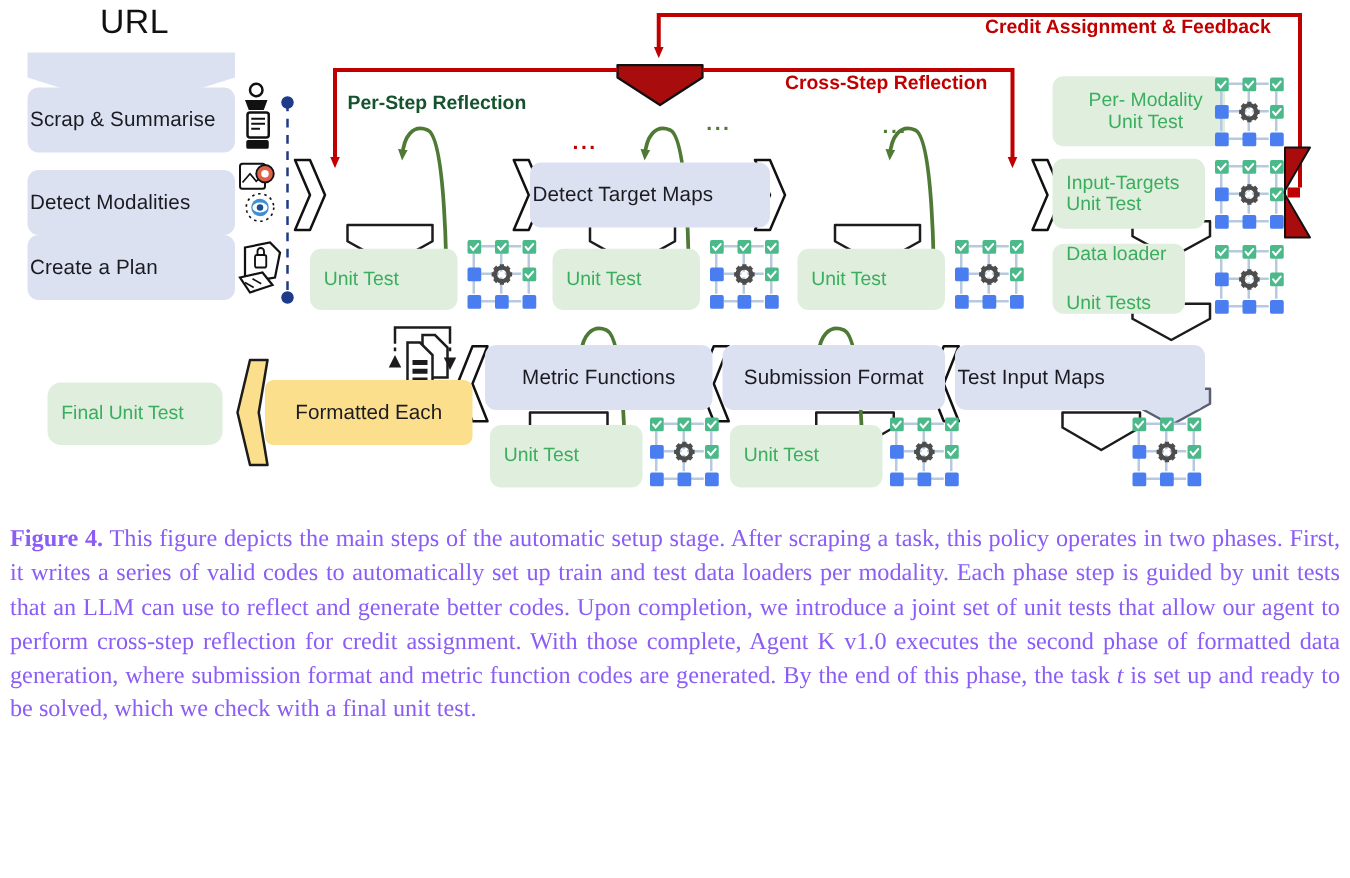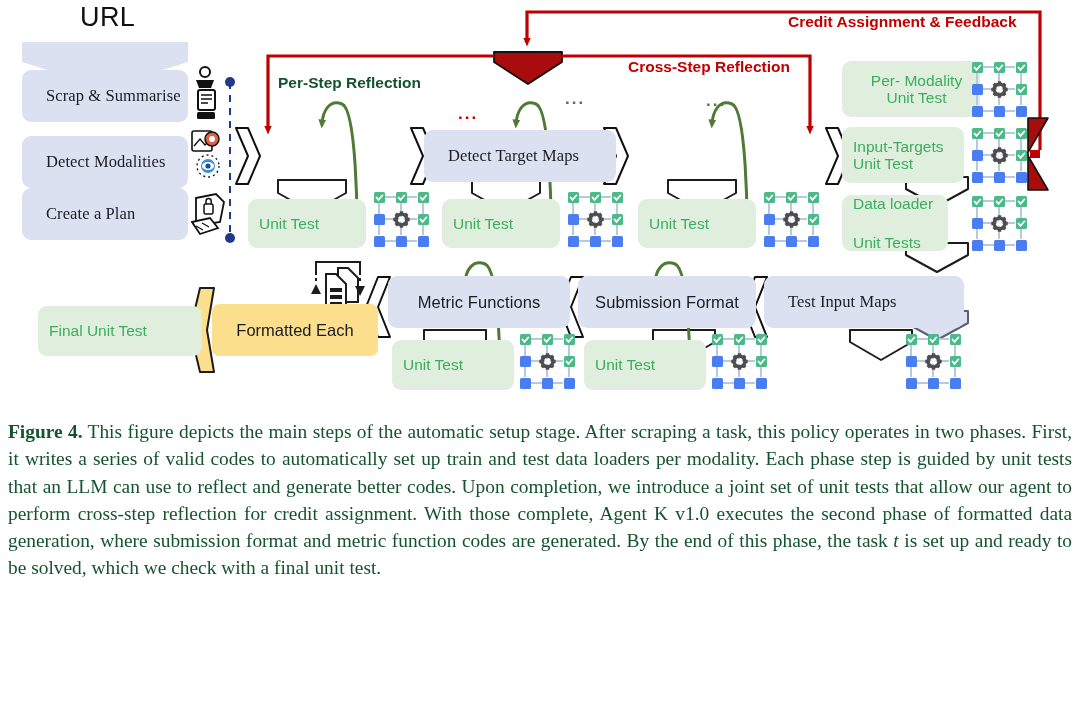--- a/index.html
+++ b/index.html
@@ -9,21 +9,21 @@
   
   .abs{position:absolute;box-sizing:border-box;}
 
   
   .bluebox{
     background:#dce1f2;border-radius:9px;
     display:flex;align-items:center;
     color:#1b1b22;font-size:16.5px;letter-spacing:.1px;
     white-space:nowrap;
   }
-  .bluebox.pad{padding-left:24px;font-family:Liberation Serif, serif;}
+  .bluebox.pad{padding-left:2px;}
   .bluebox.center{justify-content:center;}
 
   .greenbox{
     background:#dfeedd;border-radius:9px;
     display:flex;align-items:center;
     color:#3bae5e;font-size:15.5px;line-height:1.12;
     padding-left:11px;
   }
   .greenbox b{color:#1e8f3c;font-weight:bold;}
 
@@ -37,21 +37,21 @@
   .urltitle{font-size:27px;color:#111;letter-spacing:.4px;}
   .redlabel{color:#c00000;font-weight:bold;font-size:15.5px;white-space:nowrap;}
   .greenlabel{color:#14532d;font-weight:bold;font-size:15.5px;white-space:nowrap;}
   .reddots{color:#c00000;font-weight:bold;font-size:17px;letter-spacing:2px;}
   .greendots{color:#4e7a35;font-weight:bold;font-size:17px;letter-spacing:2px;}
 
   
   #caption{
     position:absolute;left:8px;top:418px;width:1064px;
     font-family:"Liberation Serif",serif;font-size:19.4px;line-height:1.405;
-    color:#14532d;text-align:justify;text-justify:inter-word;
+    color:#8b5cf6;text-align:justify;text-justify:inter-word;
     -webkit-hyphens:none;hyphens:none;
   }
   #caption b{font-weight:bold;}
   #caption i{font-style:italic;}
 
   svg{overflow:visible;}
 </style>
 </head>
 <body>
 
@@ -195,21 +195,21 @@
   </div>
   <div class="abs greenbox" style="left:842px;top:127px;width:122px;height:56px;flex-direction:column;justify-content:center;align-items:flex-start;">
     <span>Input-Targets</span>
     <span>Unit Test</span>
   </div>
   <div class="abs greenbox" style="left:842px;top:195px;width:106px;height:56px;flex-direction:column;justify-content:space-between;align-items:flex-start;">
     <span>Data loader</span>
     <span>Unit Tests</span>
   </div>
 
-  <div class="abs greenbox" style="left:38px;top:306px;width:164px;height:50px;">
+  <div class="abs greenbox" style="left:38px;top:306px;width:140px;height:50px;border-radius:11px;">
     <span>Final Unit Test</span>
   </div>
   <div class="abs yellowbox" style="left:212px;top:304px;width:166px;height:52px;">
     <span>Formatted Each</span>
   </div>
 
   <div class="abs bluebox center" style="left:388px;top:276px;width:182px;height:52px;">
     <span>Metric Functions</span>
   </div>
   <div class="abs bluebox center" style="left:578px;top:276px;width:178px;height:52px;">

